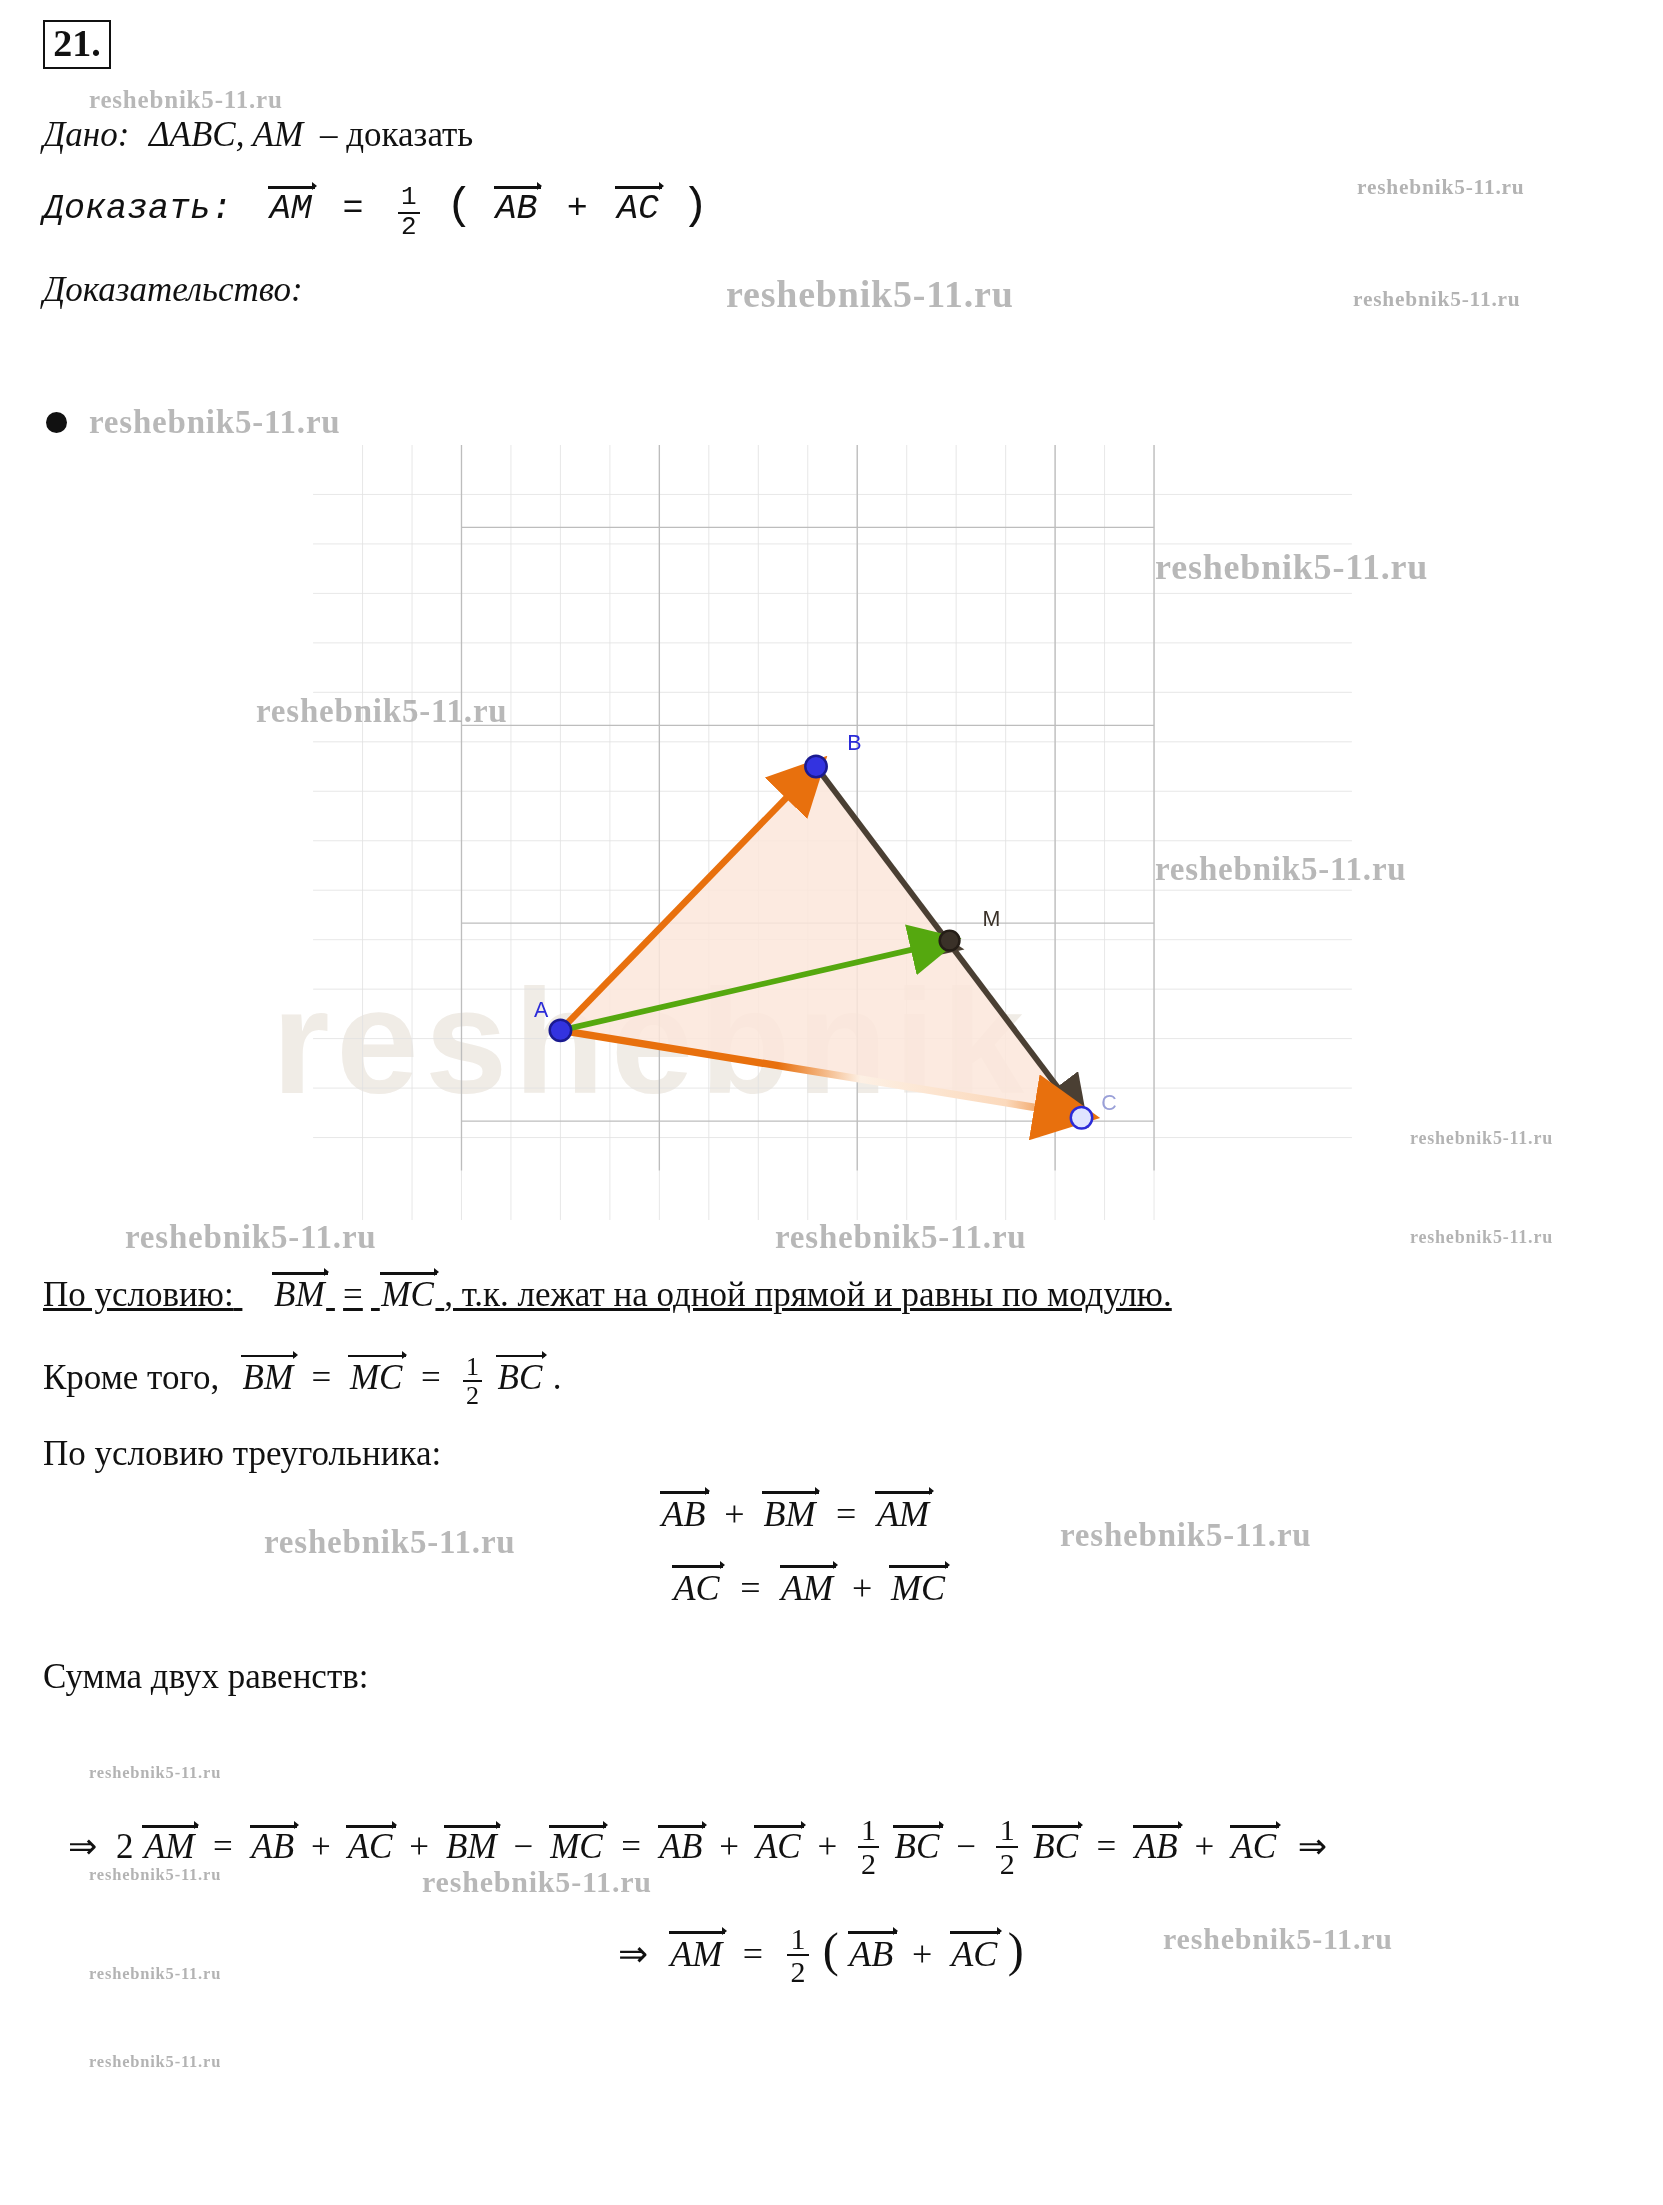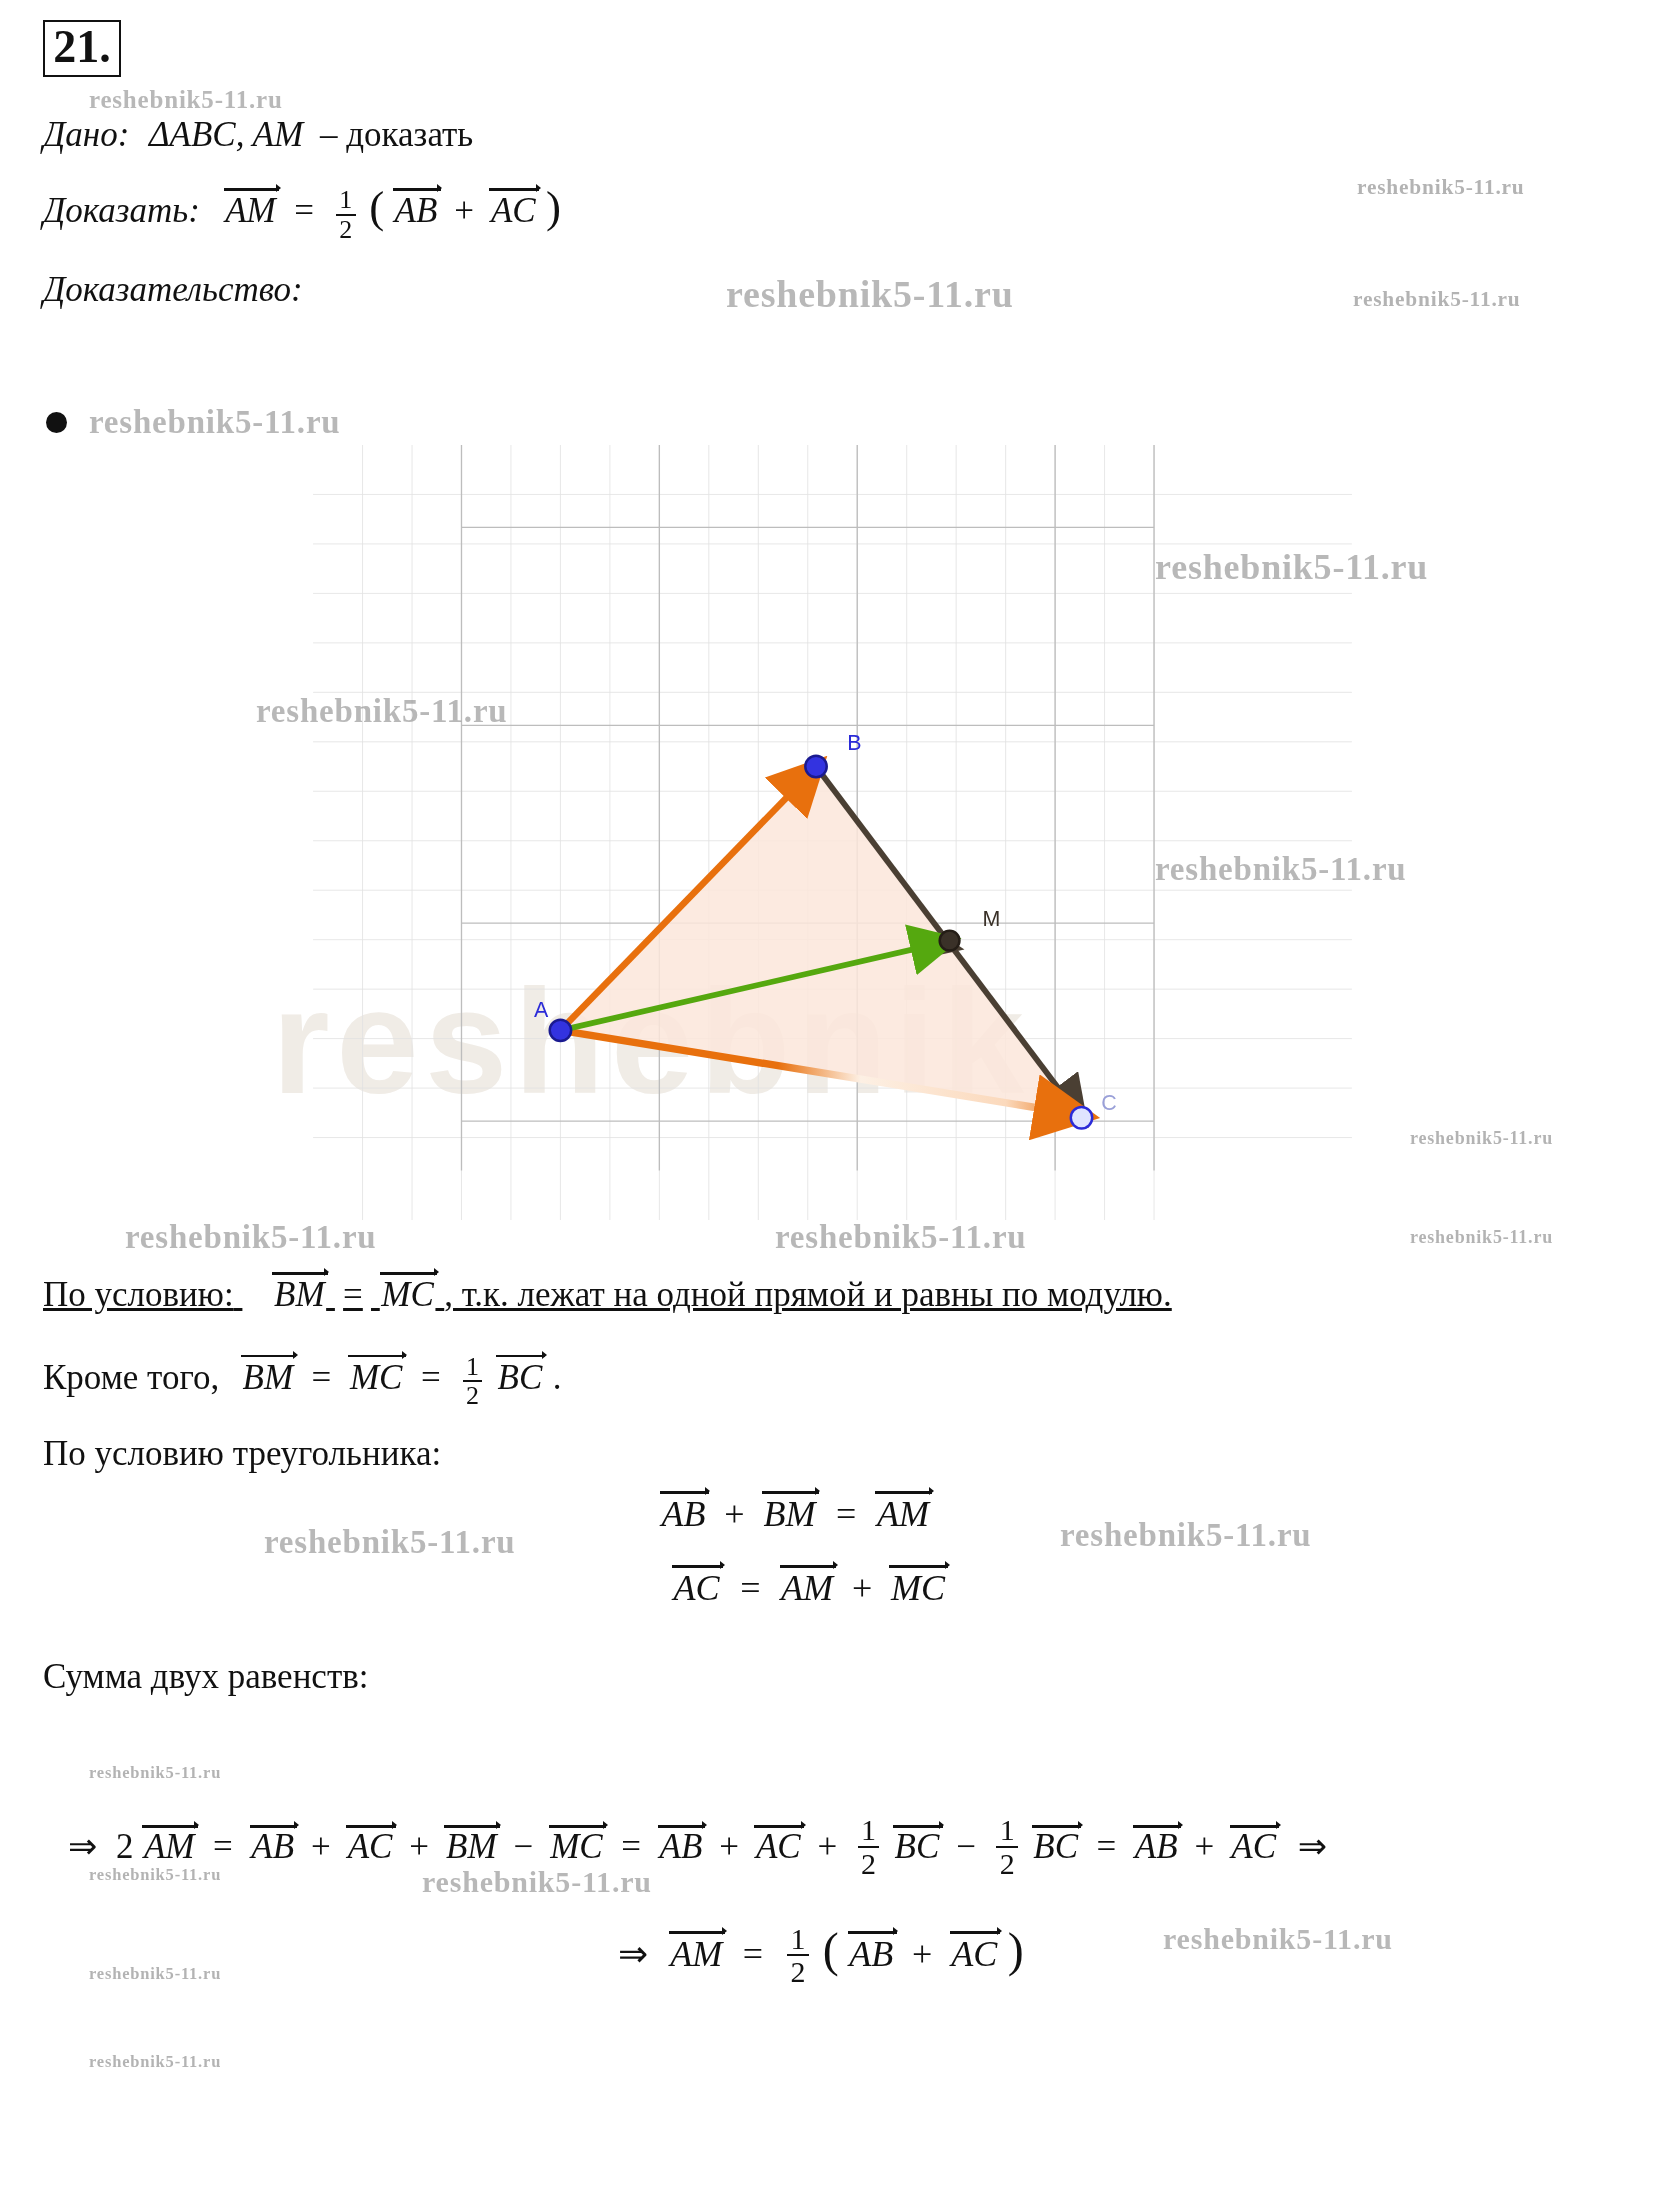--- a/index.html
+++ b/index.html
@@ -11,21 +11,21 @@
     position:relative;
     overflow:hidden;
   }
   .page{position:relative;width:1663px;height:2205px;}
 
   
   .prob-num{
     position:absolute;left:43px;top:20px;
     border:2.5px solid #111;
     padding:1.6px 8.2px 5px 8.2px;
-    font-size:46px;font-weight:bold;
+    font-size:38px;font-weight:bold;
     font-family:"Liberation Serif", serif;
     line-height:1;
   }
 
   
   .line{position:absolute;font-size:35px;line-height:1.2;white-space:nowrap;}
   .it{font-style:italic;}
 
   
   .vec{position:relative;display:inline-block;font-style:italic;padding:0 1.6px;}
@@ -81,21 +81,21 @@
   <div class="wm-big-faint" style="left:272px;top:957px;">reshebnik</div>
 
   <div class="prob-num">21.</div>
 
   <div class="line" style="left:43px;top:114px;">
     <span class="it">Дано:</span>
     <span class="it" style="margin-left:11px;">ΔABC, AM</span>
     <span style="margin-left:8.2px;">– доказать</span>
   </div>
 
-  <div class="line" style="left:43px;top:180px;">
+  <div class="line" style="left:43px;top:180px;font-family:Liberation Mono, monospace;">
     <span class="it">Доказать:</span>
     <span class="vec" style="margin-left:15px;">AM</span>
     <span style="margin:0 8.2px;">=</span>
     <span class="frac">
       <span class="num">1</span>
       <span class="den">2</span>
     </span>
     <span style="font-size:45px;">(</span>
     <span class="vec">AB</span>
     <span style="margin:0 6.6px;">+</span>

